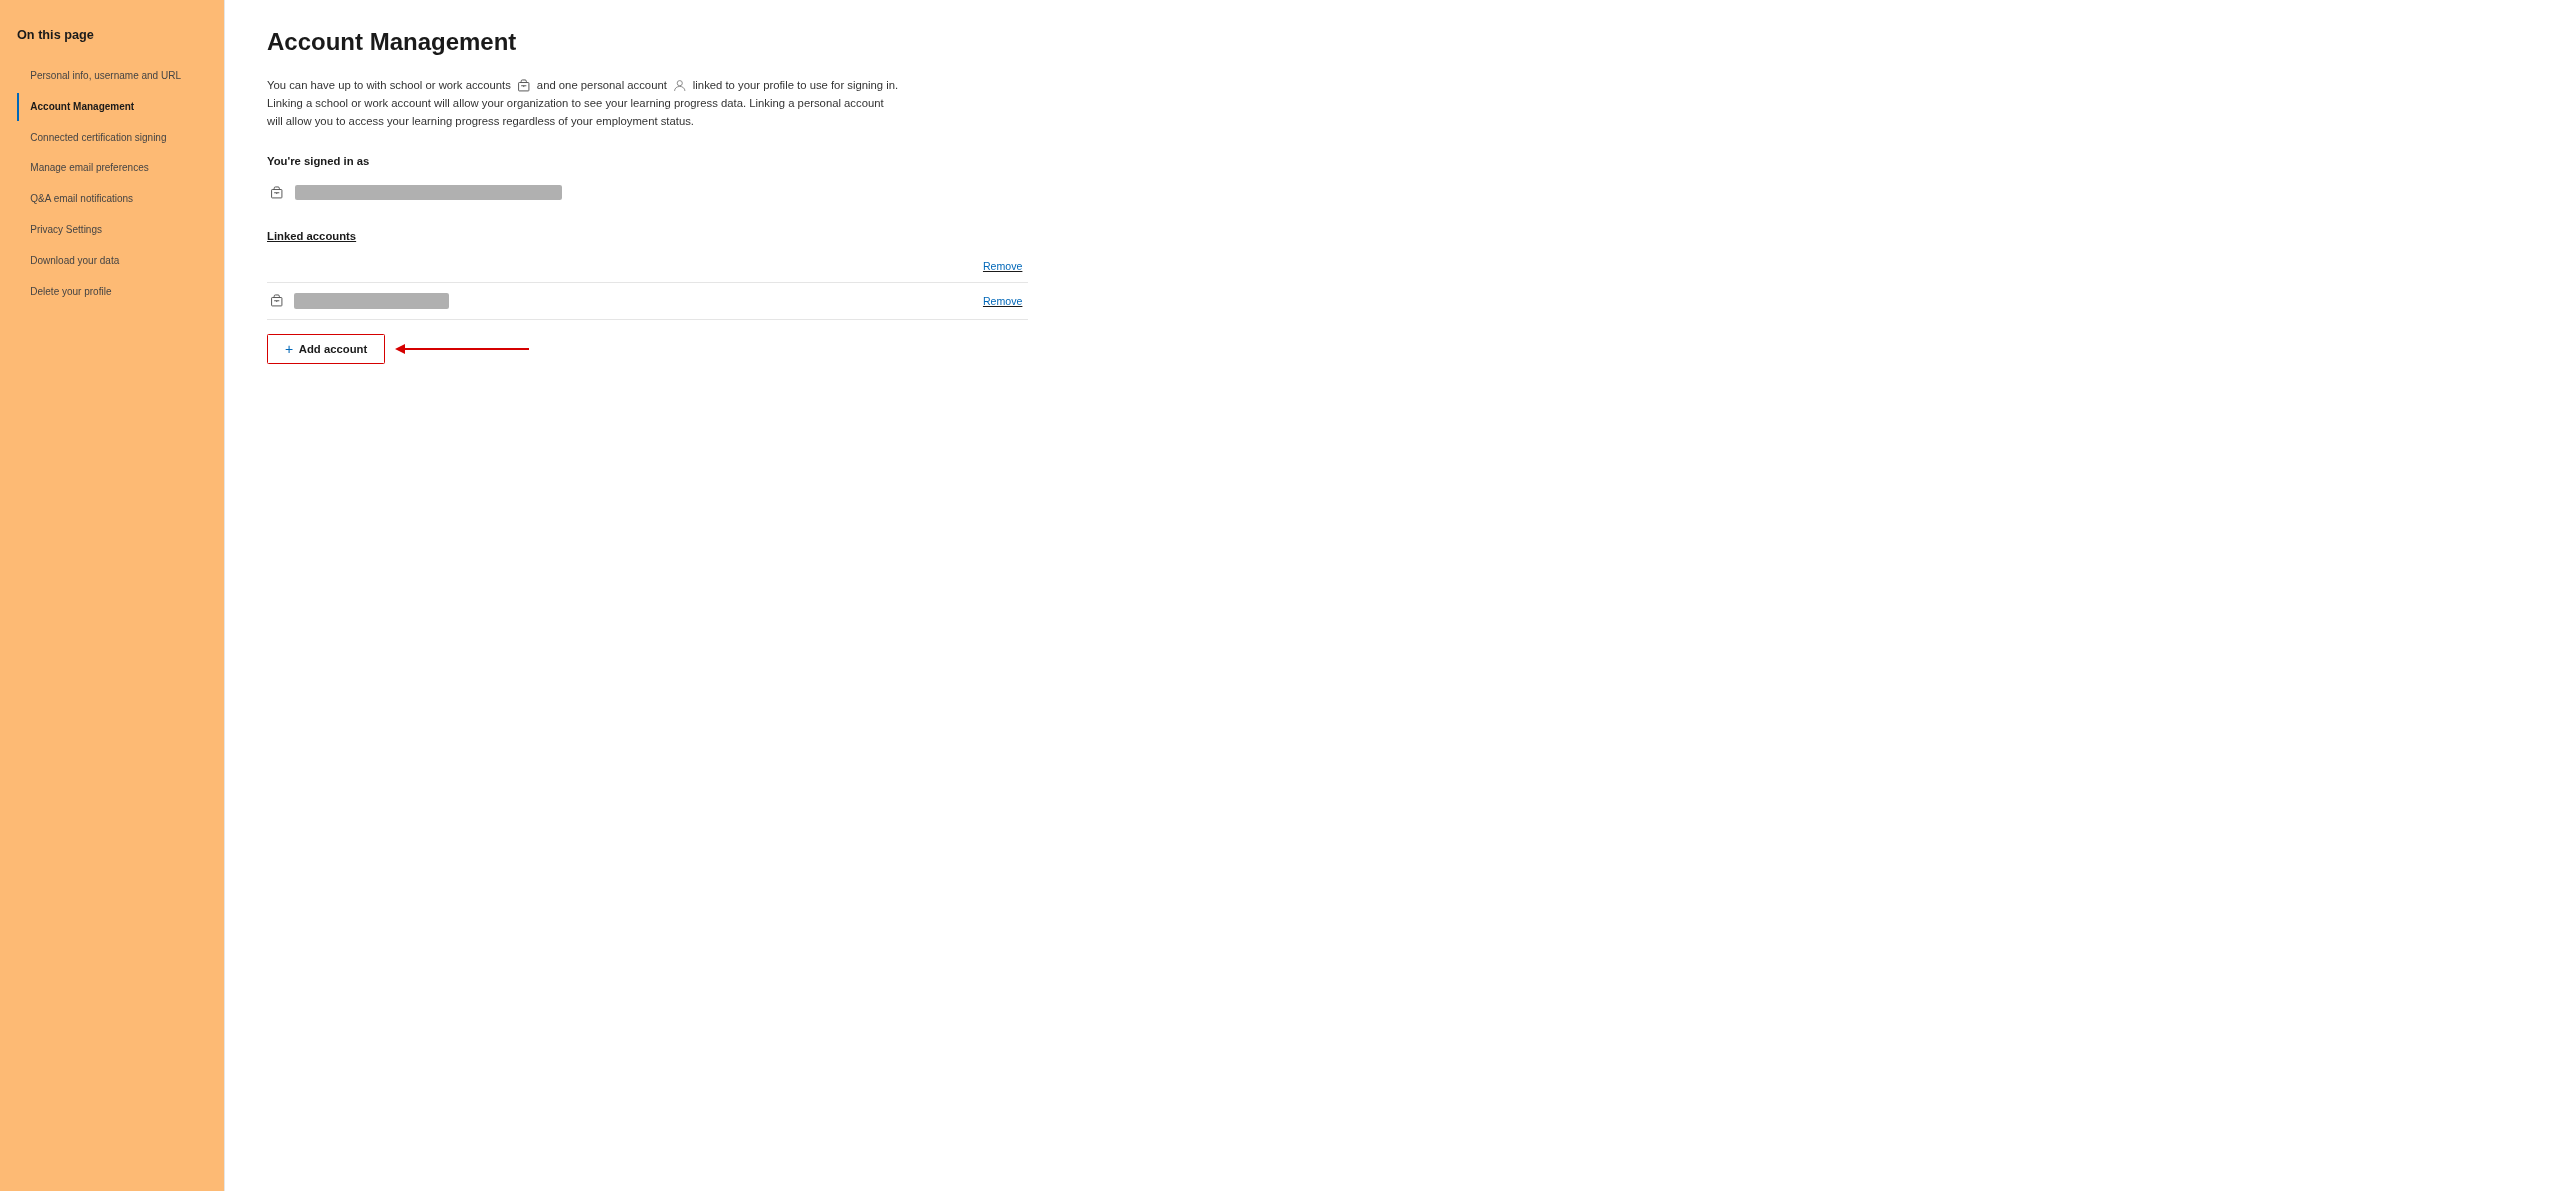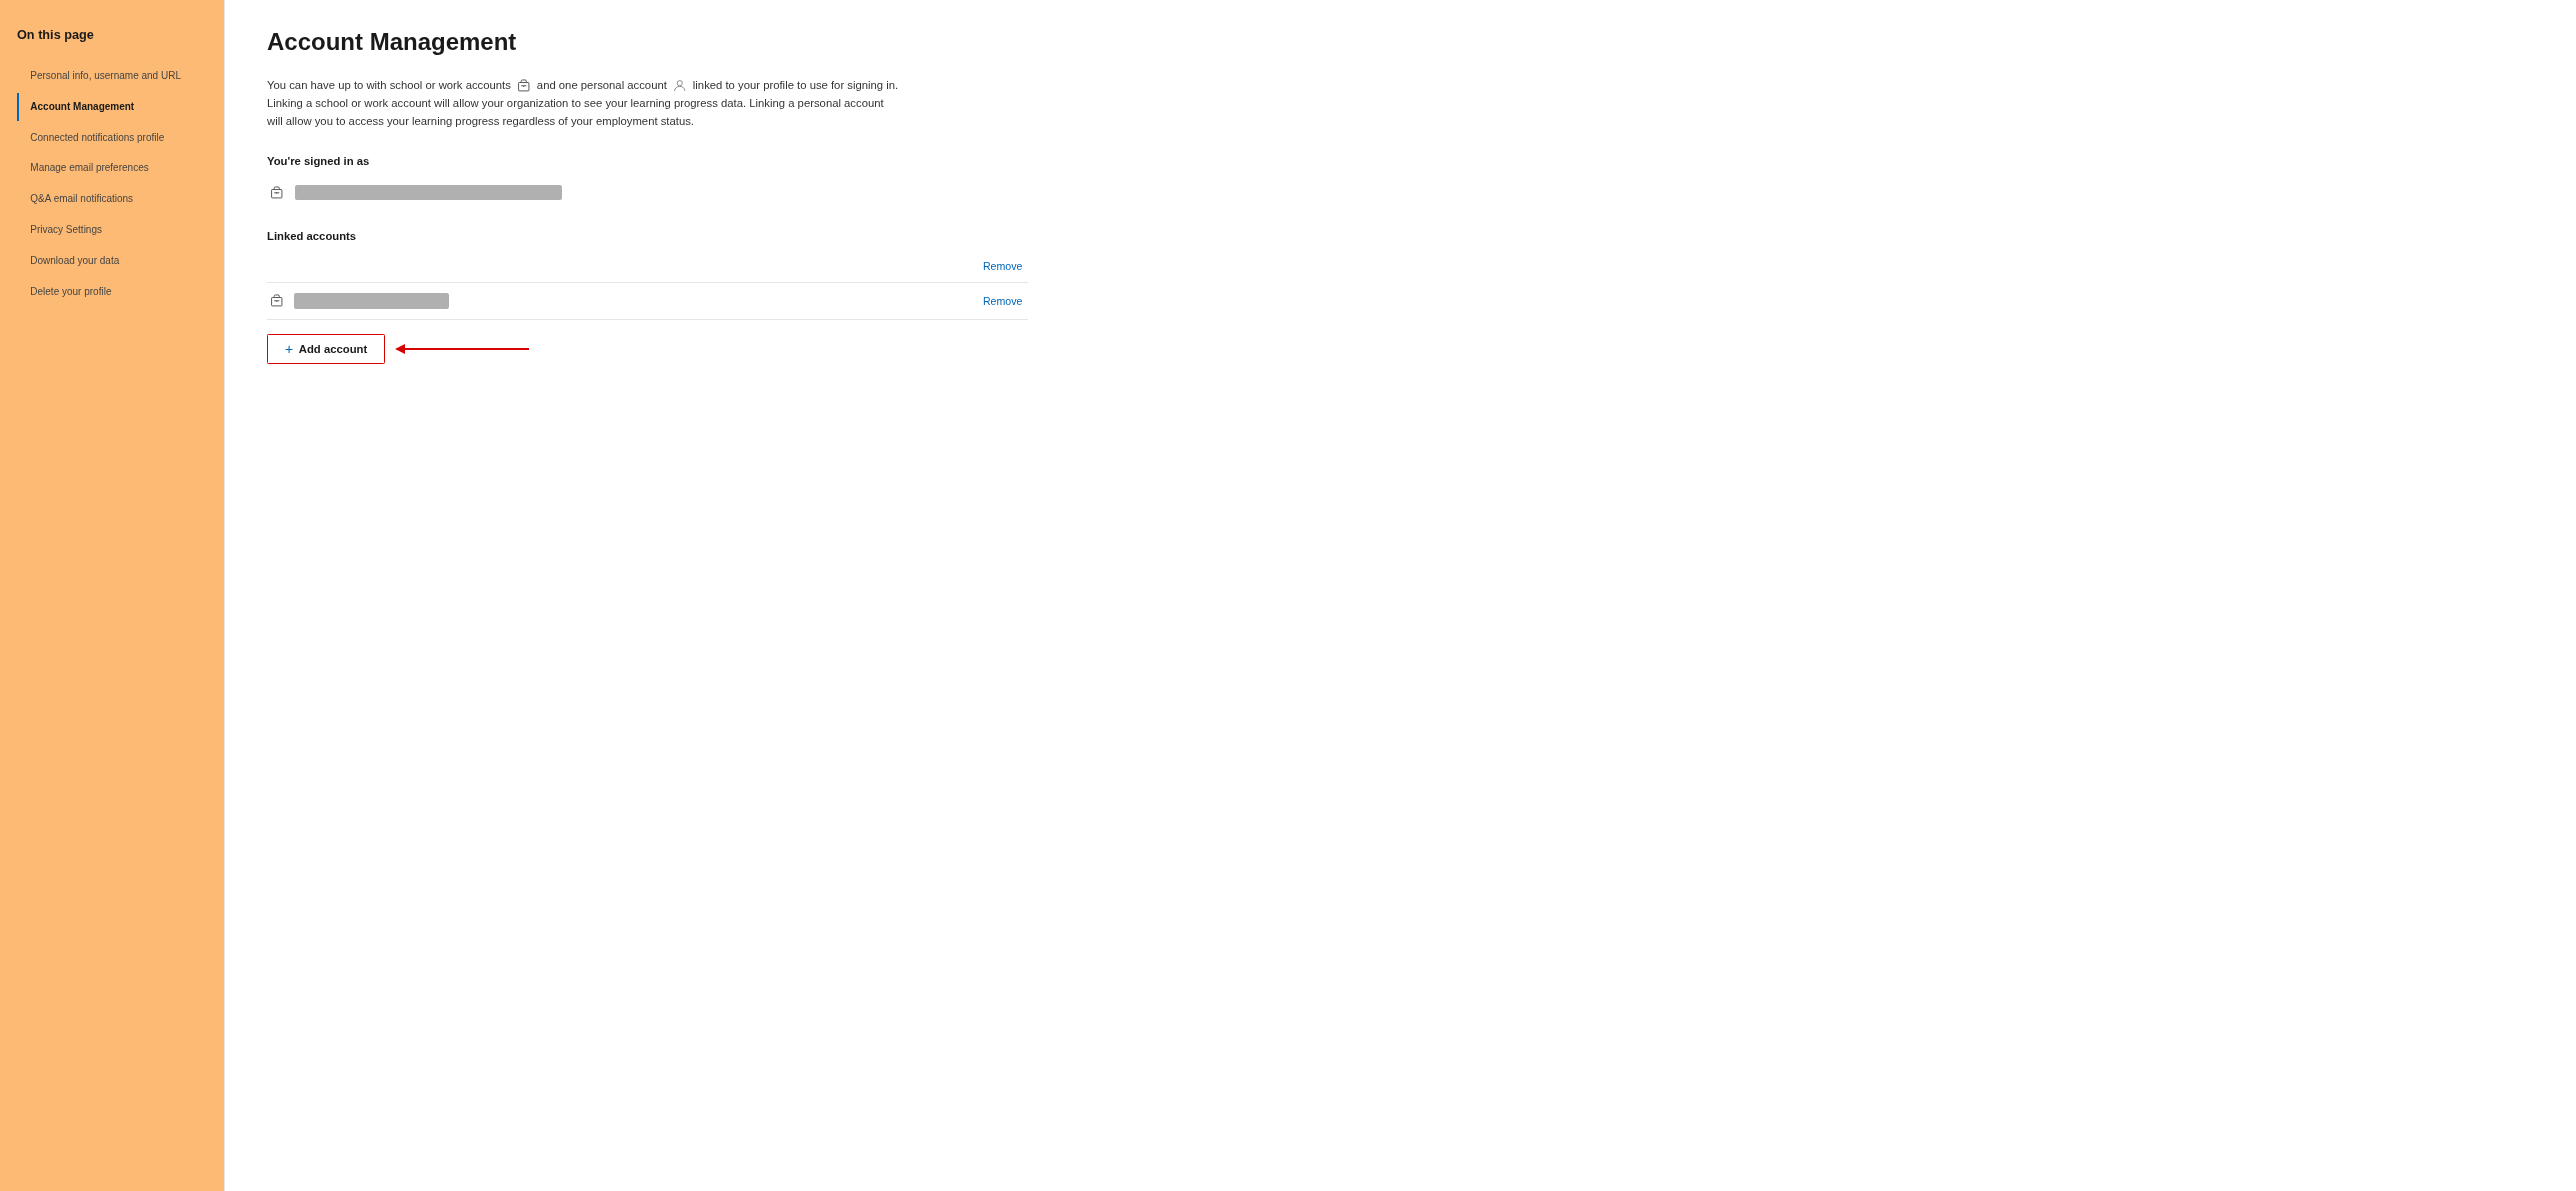--- a/index.html
+++ b/index.html
@@ -90,20 +90,21 @@
     }
     .redacted-bar {
       background: #b0b0b0;
       border-radius: 2.1px;
       height: 15.5px;
     }
     .redacted-long { width: 267px; }
     .redacted-medium { width: 155px; }
     .linked-accounts-section {
       margin-top: 0;
+      text-decoration: underline;
     }
     .linked-row {
       display: flex;
       align-items: center;
       gap: 8.4px;
       padding: 8.4px 0;
       border-bottom: 0.7px solid #e5e5e5;
       position: relative;
     }
     .linked-row-content {
@@ -190,21 +191,21 @@
   <aside class="sidebar">
     <div class="sidebar-title">On this page</div>
     <nav>
       <div class="sidebar-item">
         <span>Personal info, username and URL</span>
       </div>
       <div class="sidebar-item active">
         <span>Account Management</span>
       </div>
       <div class="sidebar-item">
-        <span>Connected notifications profile</span>
+        <span>Connected certification signing</span>
       </div>
       <div class="sidebar-item">
         <span>Manage email preferences</span>
       </div>
       <div class="sidebar-item">
         <span>Q&amp;A email notifications</span>
       </div>
       <div class="sidebar-item">
         <span>Privacy Settings</span>
       </div>

